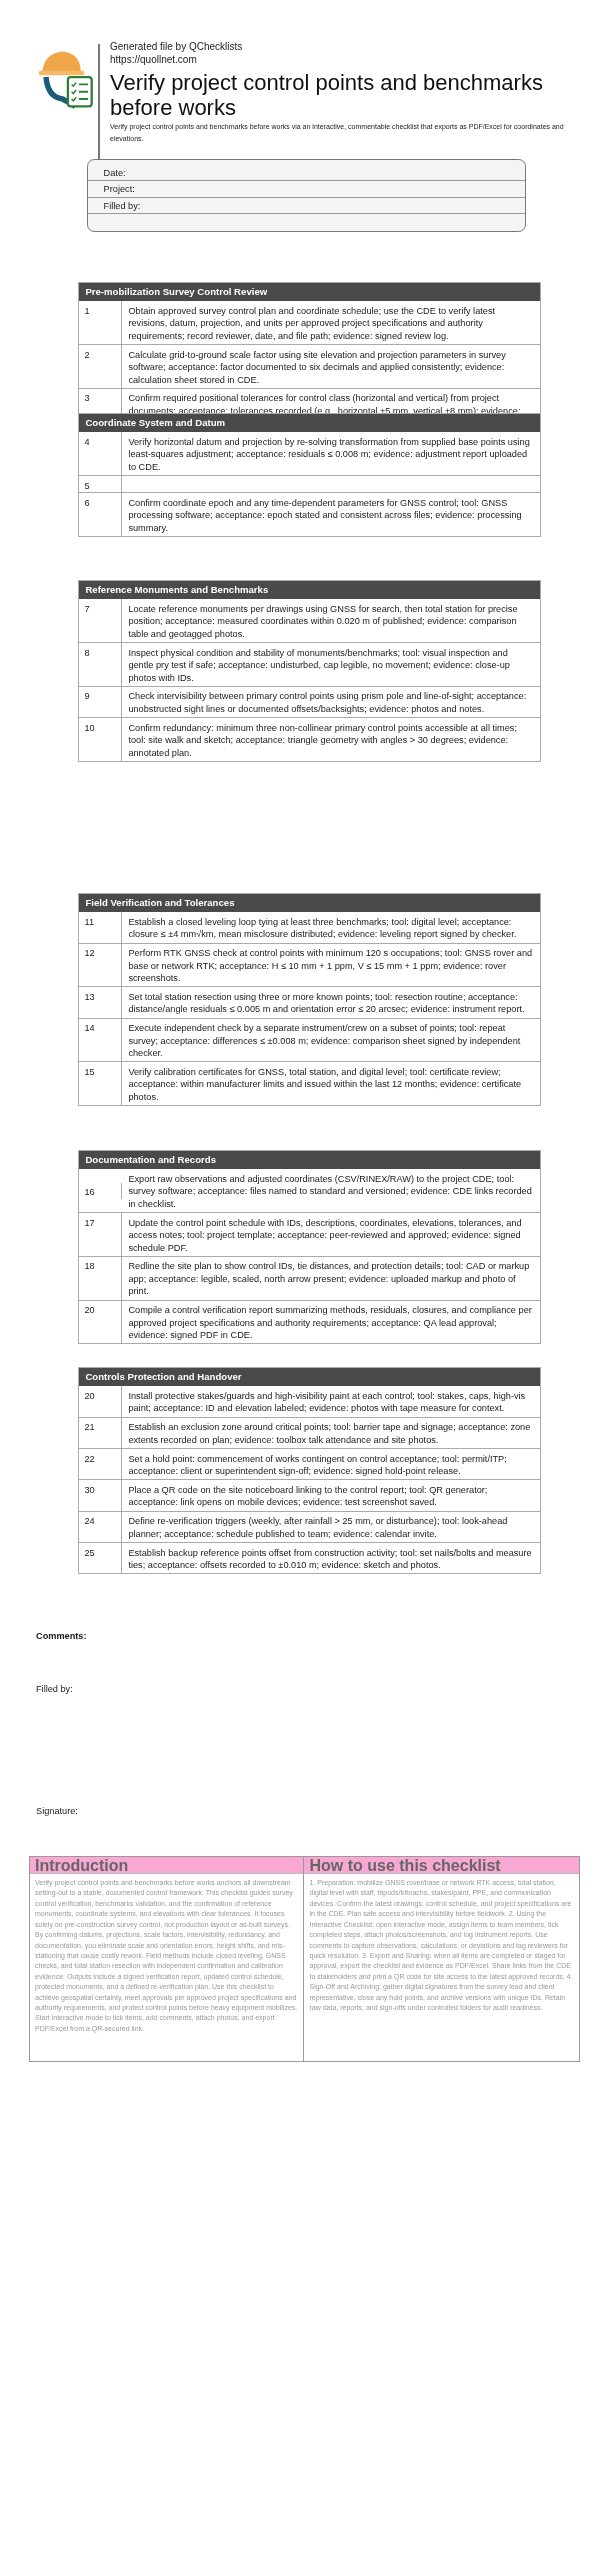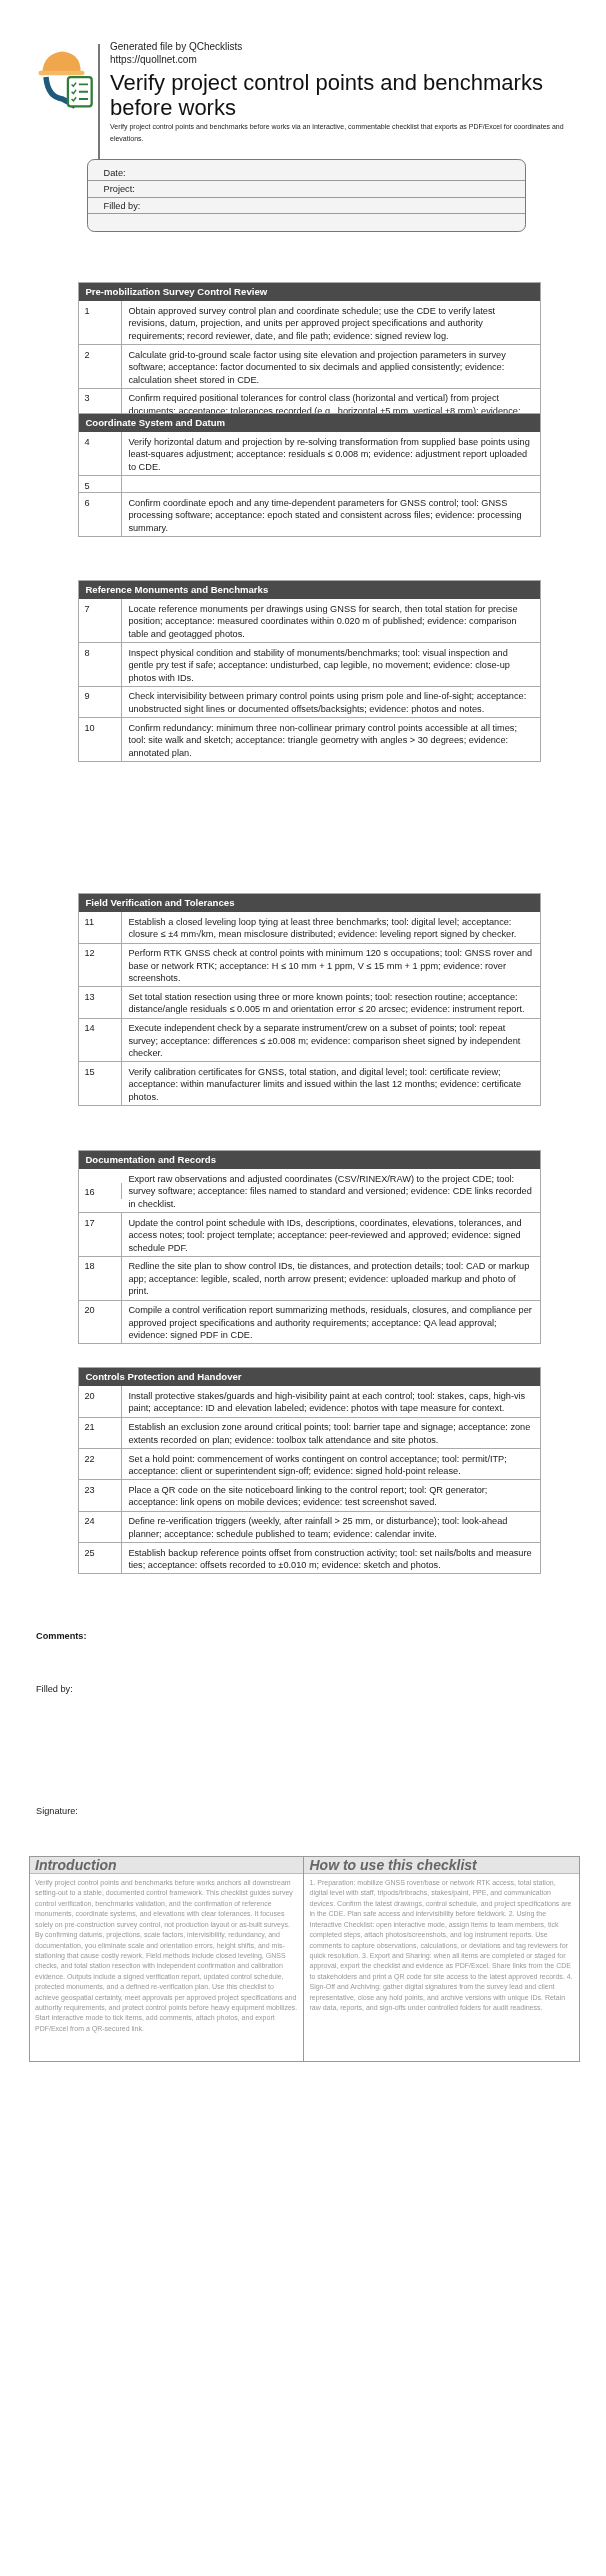--- a/index.html
+++ b/index.html
@@ -25,21 +25,21 @@
   .row:first-of-type { border-top: 0; }
   .num { width: 43px; border-right: 0.9px solid #aaa; font-size: 9.2px; padding: 3.7px 0 0 5.5px; line-height: 12.4px; }
   .txt { flex: 1; font-size: 9.2px; line-height: 12.4px; padding: 3.7px 5.5px 1.8px 6.4px; color: #1a1a1a; }
 
   .lbl { position: absolute; left: 36px; font-size: 9.2px; color: #1a1a1a; }
   .lbl.bold { font-weight: bold; text-align: center; }
 
   .info { position: absolute; left: 28.5px; top: 1808px; width: 551px; height: 206px; border: 0.9px solid #999; display: flex; }
   .info-col { width: 50%; border-right: 0.9px solid #999; }
   .info-col:last-child { border-right: 0; }
-  .info-head { background: #e5e5e5; height: 17.4px; line-height: 17.4px; font-size: 14px; font-weight: bold; color: #666; padding-left: 5.5px; border-bottom: 0.9px solid #bbb; font-style: italic; }
+  .info-head { background: #f9a8d4; height: 17.4px; line-height: 17.4px; font-size: 16px; font-weight: bold; color: #666; padding-left: 5.5px; border-bottom: 0.9px solid #bbb; }
   .info-body { font-size: 7px; line-height: 10.4px; color: #999; padding: 3.7px 4.6px 0 5.5px; }
 </style>
 </head>
 <body>
 
 <div class="header">
   <div class="logo">
     <svg width="64" height="64" viewBox="0 0 70 70">
       <path d="M8 28 Q10 8 30 6 Q50 8 50 28 Z" fill="#f0a64a"></path>
       <rect x="4" y="27" width="50" height="5" rx="2" fill="#f5b965"></rect>
@@ -163,21 +163,21 @@
       </div>
       <div class="row">
         <div class="num">21</div>
         <div class="txt">Establish an exclusion zone around critical points; tool: barrier tape and signage; acceptance: zone extents recorded on plan; evidence: toolbox talk attendance and site photos.</div>
       </div>
       <div class="row">
         <div class="num">22</div>
         <div class="txt">Set a hold point: commencement of works contingent on control acceptance; tool: permit/ITP; acceptance: client or superintendent sign-off; evidence: signed hold-point release.</div>
       </div>
       <div class="row">
-        <div class="num">23</div>
+        <div class="num">30</div>
         <div class="txt">Place a QR code on the site noticeboard linking to the control report; tool: QR generator; acceptance: link opens on mobile devices; evidence: test screenshot saved.</div>
       </div>
       <div class="row">
         <div class="num">24</div>
         <div class="txt">Define re-verification triggers (weekly, after rainfall &gt; 25 mm, or disturbance); tool: look-ahead planner; acceptance: schedule published to team; evidence: calendar invite.</div>
       </div>
       <div class="row">
         <div class="num">25</div>
         <div class="txt">Establish backup reference points offset from construction activity; tool: set nails/bolts and measure ties; acceptance: offsets recorded to ±0.010 m; evidence: sketch and photos.</div>
       </div>

